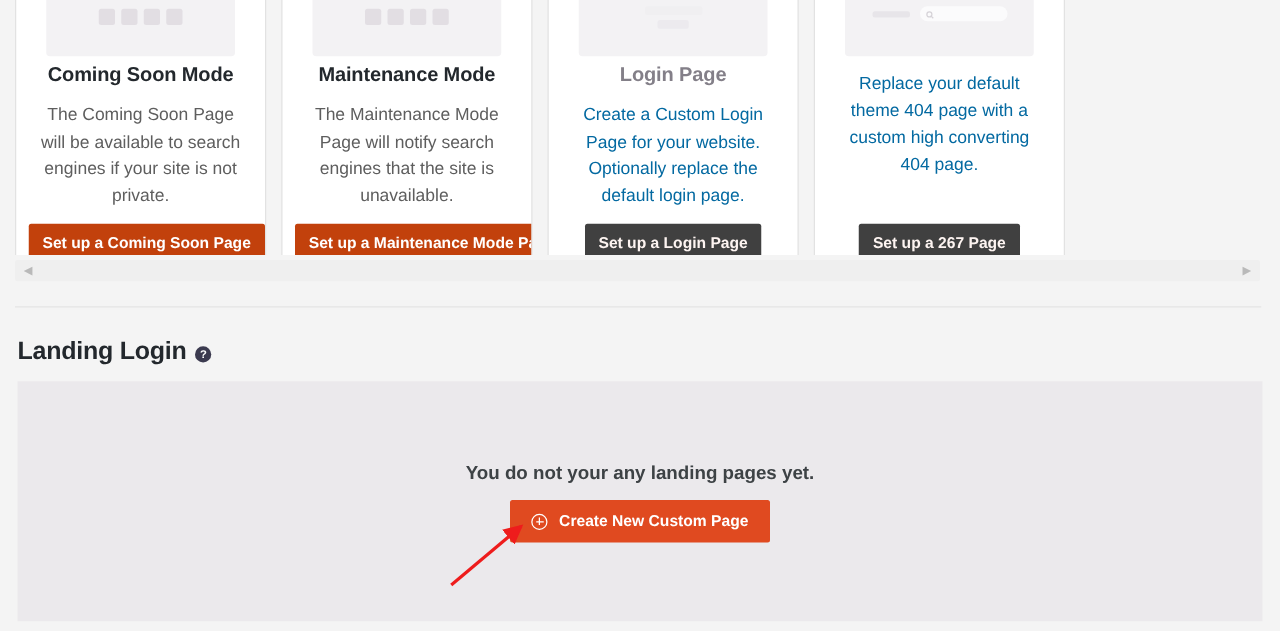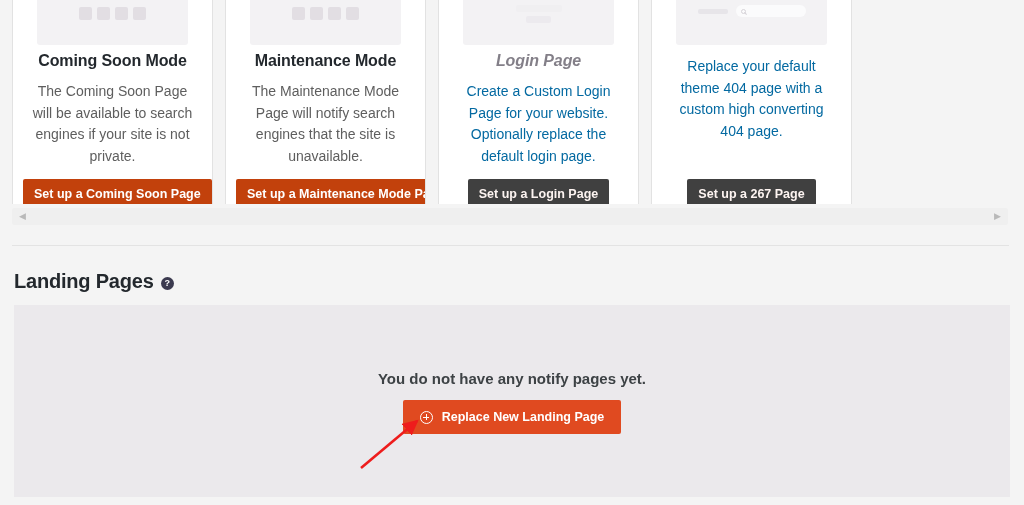--- a/index.html
+++ b/index.html
@@ -101,21 +101,21 @@
     color: #ffffff;
     font-size: 12.5px;
     font-weight: bold;
     padding: 8px 11px;
     border: none;
     border-radius: 2px;
     cursor: pointer;
     white-space: nowrap;
   }
   
-  .card.dim .card-title { color: #837f88; font-style: italic; }
+  .card.dim .card-title { color: #837f88; }
   .card.dim .card-desc  { color: #0369a1; }
   .card.dim .card-cta   { background: #404040; color: #fdf4f1; }
 
   
   .scroll-strip {
     position: absolute;
     left: 12px; top: 208px;
     width: 996px; height: 17px;
     background: #efefef;
     border-radius: 2px;
@@ -294,30 +294,30 @@
 </div>
 
 <div class="scroll-strip">
   <span class="scroll-arrow">◀</span>
   <span class="scroll-arrow">▶</span>
 </div>
 
 <div class="divider"></div>
 
 <div class="section-head">
-  <span class="section-title">Landing Pages</span>
+  <span class="section-title">Landing Login</span>
   <span class="help-icon">?</span>
 </div>
 
 <div class="empty-panel">
-  <div class="empty-text">You do not have any notify pages yet.</div>
+  <div class="empty-text">You do not your any landing pages yet.</div>
   <div class="create-wrap">
     <button class="create-btn">
       <span class="plus-icon"></span>
-      <span>Replace New Landing Page</span>
+      <span>Create New Custom Page</span>
     </button>
   </div>
 </div>
 
 <svg class="arrow-annotation" viewBox="0 0 80 62">
   <defs>
     <marker id="ah" markerWidth="7" markerHeight="7" refX="5.2" refY="3" orient="auto">
       <path d="M0,0 L6,3 L0,6 z" fill="#ee1c1c"></path>
     </marker>
   </defs>

